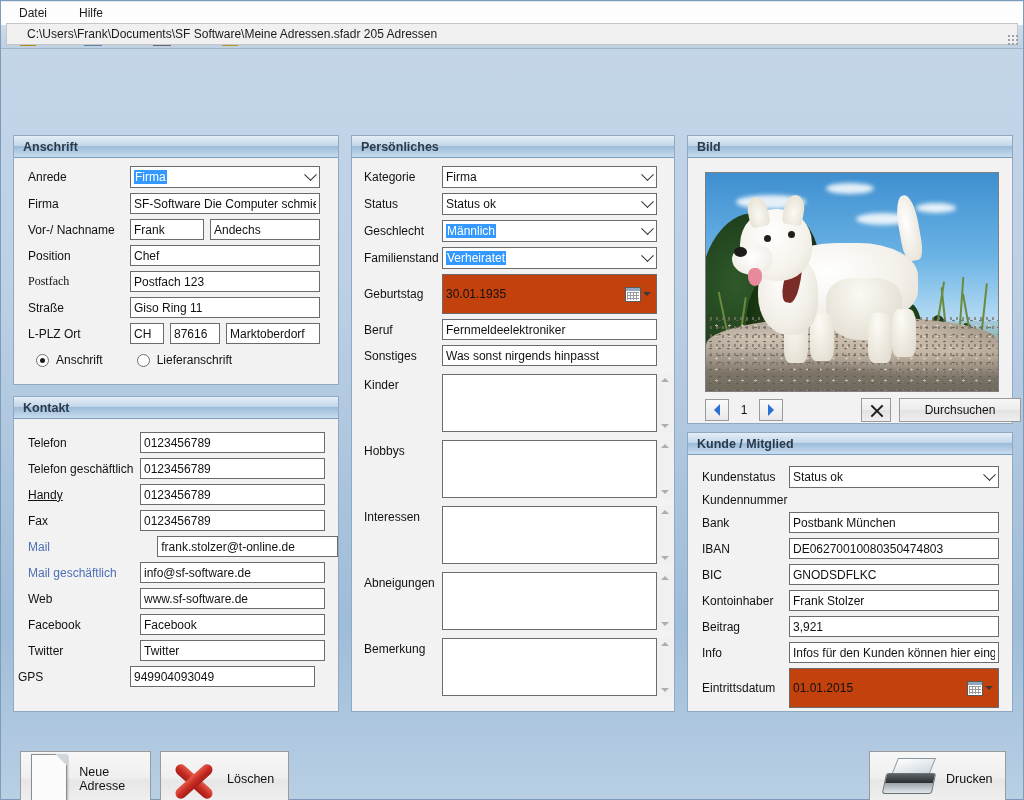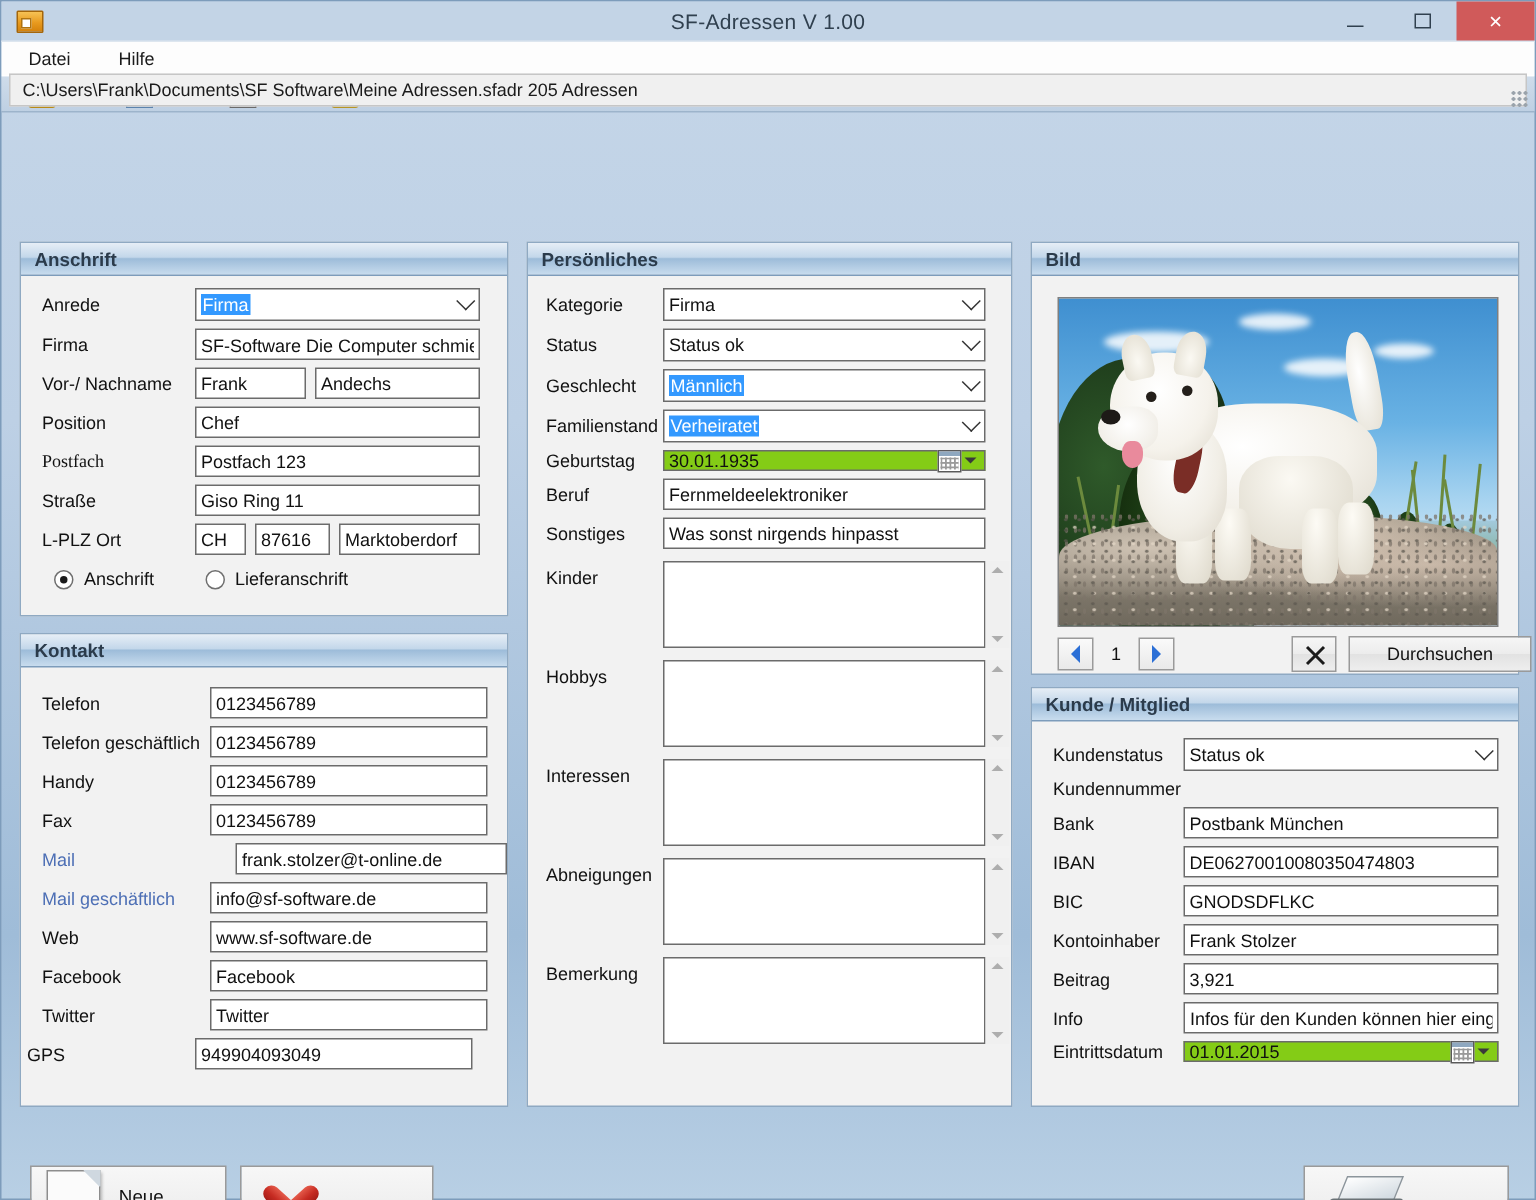--- a/index.html
+++ b/index.html
@@ -115,21 +115,21 @@
     display:flex;align-items:center;padding-left:3px;position:relative;
     font-size:12px;color:#111;
   }
   .combo .cv{flex:1;}
   .combo .sel{background:#3399ff;color:#fff;padding:0 1px;}
   .combo .chev{
     width:18px;display:flex;align-items:center;justify-content:center;color:#3a3a3a;font-size:11px;
   }
   .chevron{display:inline-block;width:8px;height:8px;border-right:1.6px solid #333;border-bottom:1.6px solid #333;transform:rotate(45deg) translate(-2px,-2px);}
   .dateb{
-    box-sizing:border-box;height:14px;border:1px solid #6b6b6b;background:#84cc16;
+    box-sizing:border-box;height:40px;border:1px solid #6b6b6b;background:#c2410c;
     display:flex;align-items:center;padding-left:3px;font-size:12px;color:#111;
   }
   .dateb .cv{flex:1;}
   .cal-ico{width:14px;height:13px;border:1px solid #5a5a5a;background:#fff;position:relative;margin-right:2px;}
   .cal-ico:before{content:"";position:absolute;left:0;right:0;top:0;height:3px;background:#8fa8c0;}
   .cal-ico:after{content:"";position:absolute;left:1px;top:4px;right:1px;bottom:1px;
      background-image:linear-gradient(#9a9a9a 1px,transparent 1px),linear-gradient(90deg,#9a9a9a 1px,transparent 1px);
      background-size:3px 3px;}
   .dd-tri{width:0;height:0;border:4px solid transparent;border-top-color:#3a3a3a;border-bottom:0;margin-right:5px;}
   
@@ -268,48 +268,33 @@
   .printer{position:relative;width:56px;height:42px;}
   .printer .lid{position:absolute;left:14px;top:0;width:36px;height:18px;
      background:linear-gradient(160deg,#ffffff,#c9d3db);border:1px solid #8c959c;transform:skewX(-22deg);}
   .printer .base{position:absolute;left:4px;top:15px;width:48px;height:19px;
      background:linear-gradient(180deg,#5d6266 0%,#2c3033 45%,#9aa2a8 46%,#e2e7ea 100%);
      border:1px solid #6b7276;border-radius:3px;transform:skewX(-12deg);}
   
   .statusbar{
     position:absolute;left:5px;right:5px;bottom:4px;height:22px;
     background:#f0f0f0;border:1px solid #c6c6c6;box-sizing:border-box;
-    display:flex;align-items:center;padding-left:8px;font-size:12px;color:#1b1b1b;
+    display:flex;align-items:center;padding-left:20px;font-size:12px;color:#1b1b1b;
   }
   .resize-grip{
     position:absolute;right:4px;bottom:3px;width:12px;height:12px;
     background-image:radial-gradient(#9aa3ab 40%,transparent 41%);
     background-size:4px 4px;
   }
 </style>
 </head>
 <body>
 
 <div class="window">
 
-  <div class="titlebar">
-    <div class="app-icon"></div>
-    <div class="title-text">SF-Adressen  V 1.00</div>
-    <div class="win-buttons">
-      <div class="win-btn">
-          <i class="glyph-min"></i>
-        </div>
-      <div class="win-btn">
-          <i class="glyph-max"></i>
-        </div>
-      <div class="win-btn close">
-          <span class="glyph-close">×</span>
-        </div>
-    </div>
-  </div>
 
   <div class="menubar">
     <span>Datei</span>
     <span>Hilfe</span>
   </div>
 
   <div class="toolbar">
     <div class="grip"></div>
     <div class="tb-item">
       <span class="tb-ico ico-search"></span>
@@ -394,21 +379,21 @@
       <div class="group-body">
         <div class="row" style="margin:13px 0 0 14px;">
           <div class="lbl" style="width:112px;">Telefon</div>
           <input class="tb" style="width: 185px;" value="0123456789">
         </div>
         <div class="row" style="margin:5px 0 0 14px;">
           <div class="lbl" style="width:112px;">Telefon geschäftlich</div>
           <input class="tb" style="width: 185px;" value="0123456789">
         </div>
         <div class="row" style="margin:5px 0 0 14px;">
-          <div class="lbl" style="width:112px;">Handy</div>
+          <div class="lbl" style="width:112px;text-decoration:underline;">Handy</div>
           <input class="tb" style="width: 185px;" value="0123456789">
         </div>
         <div class="row" style="margin:5px 0 0 14px;">
           <div class="lbl" style="width:112px;">Fax</div>
           <input class="tb" style="width: 185px;" value="0123456789">
         </div>
         <div class="row" style="margin:5px 0 0 14px;gap:20px;">
           <div class="lbl link" style="width:112px;">Mail</div>
           <input class="tb" style="width: 185px;" value="frank.stolzer@t-online.de">
         </div>

